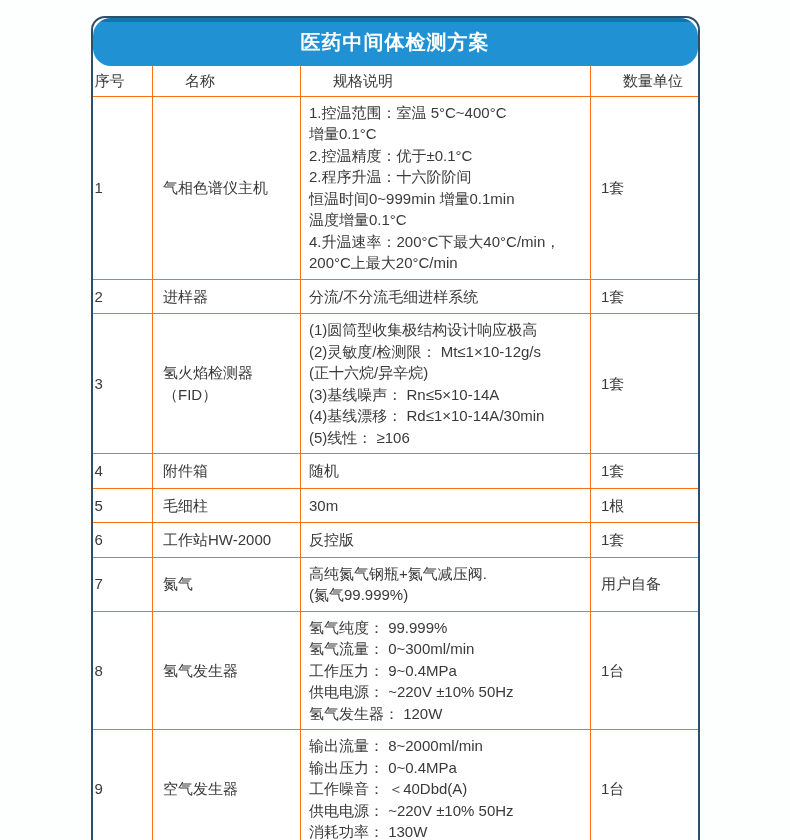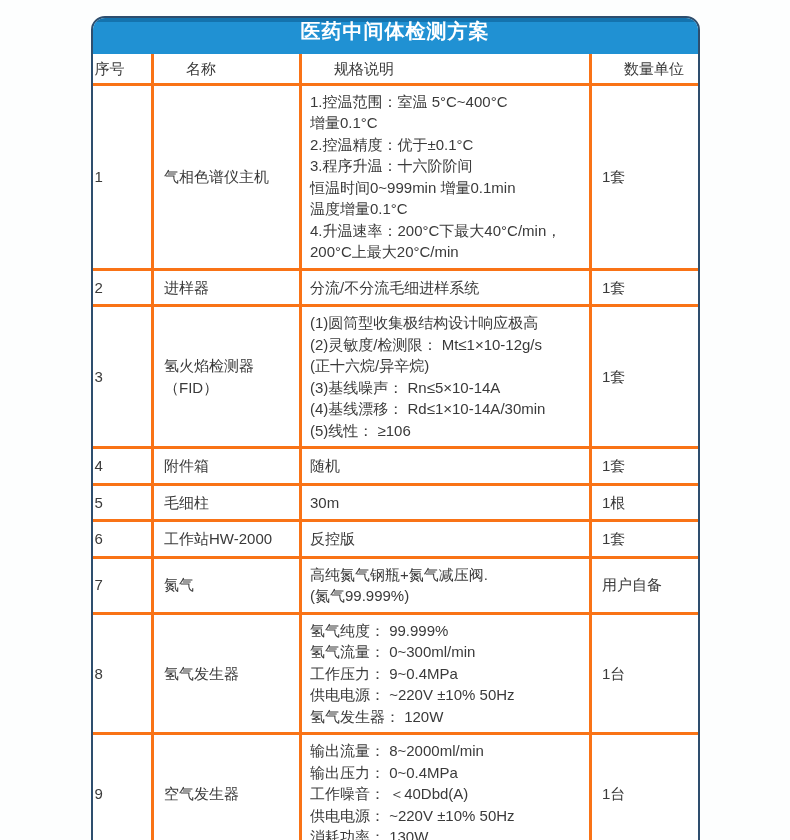--- a/index.html
+++ b/index.html
@@ -17,40 +17,41 @@
   }
   .sheet {
     width: 609px;
     margin: 0 auto;
     border: 2px solid #2e4e6e;
     border-radius: 14px;
     overflow: hidden;
     background: #ffffff;
   }
   .banner {
-    height: 36px;
+    height: 48px;
     background: linear-gradient(#1473ae 0, #1473ae 4px, #2091d3 4px, #2091d3 100%);
     display: flex;
-    align-items: flex-start;
+    align-items: center;
     justify-content: center;
+    border-radius: 18px;
   }
   .banner span {
     color: #ffffff;
     font-size: 20px;
     font-weight: bold;
     letter-spacing: 1px;
   }
   table {
     width: 100%;
     border-collapse: collapse;
     table-layout: fixed;
     font-size: 15px;
   }
   th, td {
-    border: 3px solid #f97316;
+    border: 1px solid #f97316;
     vertical-align: middle;
     line-height: 21.5px;
   }
   
   tr > *:first-child { border-left: none; }
   tr > *:last-child  { border-right: none; }
   tbody tr:last-child > * { border-bottom: none; }
   thead th { border-top: none; padding-left: 32px; }
   th {
     font-weight: normal;
@@ -89,21 +90,21 @@
         </tr>
       </thead>
       <tbody>
         <tr>
           <td class="c-no">1</td>
           <td class="c-name">气相色谱仪主机</td>
           <td class="c-spec">
             <div>1.控温范围：室温 5°C~400°C</div>
             <div>增量0.1°C</div>
             <div>2.控温精度：优于±0.1°C</div>
-            <div>3.程序升温：十六阶阶间</div>
+            <div>2.程序升温：十六阶阶间</div>
             <div>恒温时间0~999min 增量0.1min</div>
             <div>温度增量0.1°C</div>
             <div>4.升温速率：200°C下最大40°C/min，</div>
             <div>200°C上最大20°C/min</div>
           </td>
           <td class="c-qty">1套</td>
         </tr>
 
         <tr>
           <td class="c-no">2</td>

